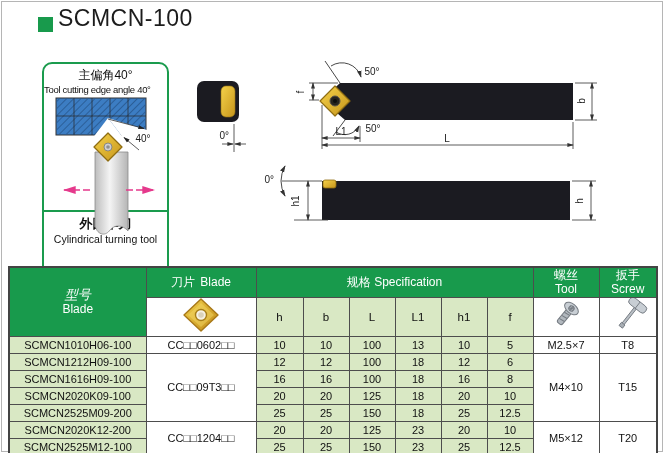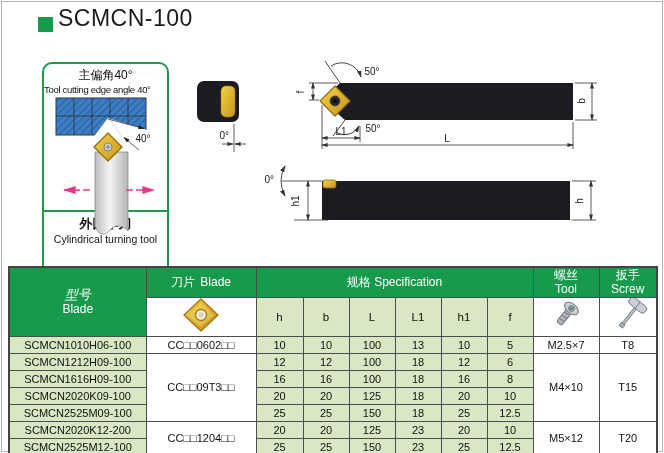--- a/index.html
+++ b/index.html
@@ -340,21 +340,21 @@
       <tr>
         <td class="type-cell">SCMCN2020K09-100</td>
         <td class="num-cell">20</td>
         <td class="num-cell">20</td>
         <td class="num-cell">125</td>
         <td class="num-cell">18</td>
         <td class="num-cell">20</td>
         <td class="num-cell">10</td>
       </tr>
       <tr>
-        <td class="type-cell">SCMCN2525M09-100</td>
+        <td class="type-cell">SCMCN2525M09-200</td>
         <td class="num-cell">25</td>
         <td class="num-cell">25</td>
         <td class="num-cell">150</td>
         <td class="num-cell">18</td>
         <td class="num-cell">25</td>
         <td class="num-cell">12.5</td>
       </tr>
       <tr>
         <td class="type-cell">SCMCN2020K12-200</td>
         <td class="blade-cell" rowspan="2">CC□□1204□□</td>

